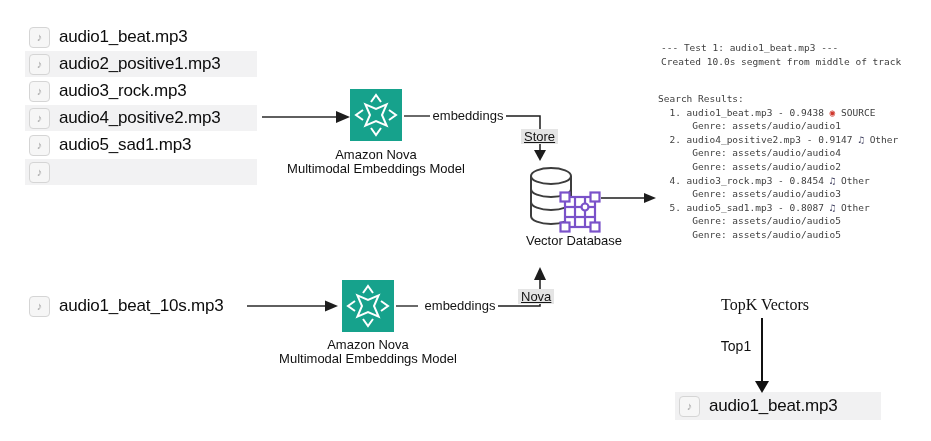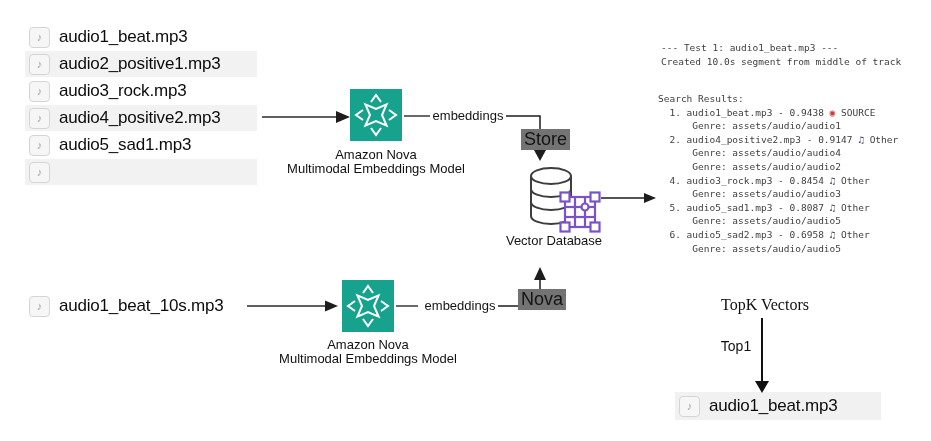--- a/index.html
+++ b/index.html
@@ -18,21 +18,21 @@
     width:21px;height:21px;background:#f6f6f6;border:1px solid #d5d5d5;border-radius:4px;
     display:flex;align-items:center;justify-content:center;flex:0 0 auto;box-sizing:border-box;
   }
   .file-icon .glyph{font-size:11px;color:#a3a3a3;line-height:1;}
   .file-name{font-size:17px;font-weight:500;color:#0c0c0c;white-space:nowrap;letter-spacing:-0.2px;}
   
   .nova-icon{position:absolute;width:52px;height:52px;background:#16a28c;}
   .model-label{position:absolute;text-align:center;font-size:13px;line-height:14px;color:#101010;}
   
   .lbl{position:absolute;font-size:13px;color:#141414;text-align:center;}
-  .lbl-onln{background:#737373;padding:0 3px;font-size:18px;z-index:4;}
+  .lbl-onln{background:#e5e5e5;padding:0 3px;font-size:13px;z-index:4;text-decoration:underline;}
   .lbl-big{font-size:16px;font-weight:500;color:#111;font-family:Liberation Serif, serif;}
   .lbl-med{font-size:14px;color:#111;}
   
   .terminal{
     position:absolute;font-family:"DejaVu Sans Mono","Liberation Mono",monospace;
     font-size:9.5px;line-height:13.6px;color:#3e3e3e;
   }
   .tline{white-space:pre;}
   .ticon-target{color:#cf382e;}
   .ticon-note{color:#333355;}
@@ -119,21 +119,21 @@
   </div>
   <div class="model-label" style="left:248px;top:338px;width:240px">
     <div>Amazon Nova</div>
     <div>Multimodal Embeddings Model</div>
   </div>
 
   <div class="lbl" style="left:428px;top:108px;width:80px">embeddings</div>
   <div class="lbl" style="left:420px;top:298px;width:80px">embeddings</div>
   <div class="lbl lbl-onln" style="left:521px;top:129px">Store</div>
   <div class="lbl lbl-onln" style="left:518px;top:289px">Nova</div>
-  <div class="lbl" style="left:494px;top:233px;width:120px">Vector Database</div>
+  <div class="lbl" style="left:514px;top:233px;width:120px">Vector Database</div>
   <div class="lbl lbl-big" style="left:700px;top:296px;width:130px">TopK Vectors</div>
   <div class="lbl lbl-med" style="left:712px;top:338px;width:48px">Top1</div>
 
   <svg class="db-svg" style="left:527px;top:166px" width="48" height="68" viewBox="0 0 48 68" fill="none" stroke="#3d3d3d" stroke-width="2">
     <path d="M4,10 L4,50 A20,8 0 0 0 44,50 L44,10" fill="#ffffff"></path>
     <ellipse cx="24" cy="10" rx="20" ry="8" fill="#ffffff"></ellipse>
     <path d="M4,23 A20,8 0 0 0 44,23"></path>
     <path d="M4,36 A20,8 0 0 0 44,36"></path>
   </svg>
   <svg class="grid-svg" style="left:556px;top:185px" width="48" height="52" viewBox="0 0 48 52" fill="none" stroke="#7a52c9" stroke-width="2.2">
@@ -189,21 +189,20 @@
     <div class="tline">      Genre: assets/audio/audio4</div>
 
     <div class="tline">      Genre: assets/audio/audio2</div>
 
     <div class="tline"><span>  4. audio3_rock.mp3 - 0.8454 </span><span class="ticon-note">♫</span><span> Other</span></div>
     <div class="tline">      Genre: assets/audio/audio3</div>
 
     <div class="tline"><span>  5. audio5_sad1.mp3 - 0.8087 </span><span class="ticon-note">♫</span><span> Other</span></div>
     <div class="tline">      Genre: assets/audio/audio5</div>
 
-    <div class="tline"><span>  6. audio5_sad2.mp3 - 0.6958 </span><span class="ticon-note">♫</span><span> Other</span></div>
     <div class="tline">      Genre: assets/audio/audio5</div>
   </div>
 
   <div class="result-band">
     <span class="file-icon">
         <span class="glyph">♪</span>
       </span>
     <span class="file-name">audio1_beat.mp3</span>
   </div>
 

